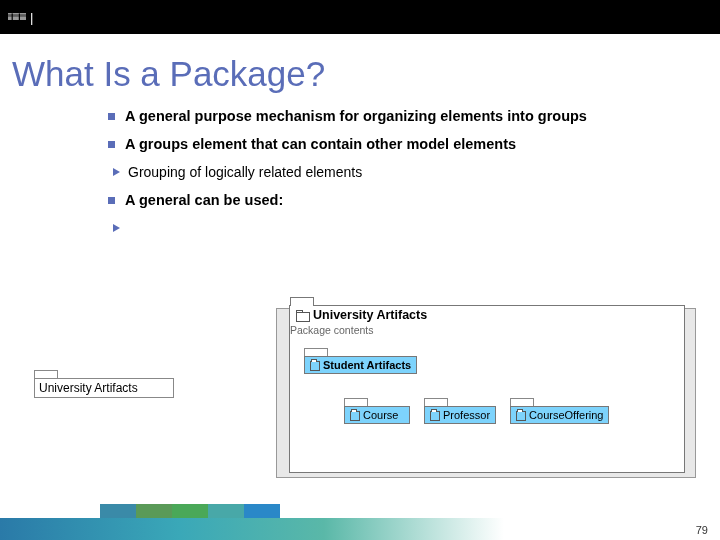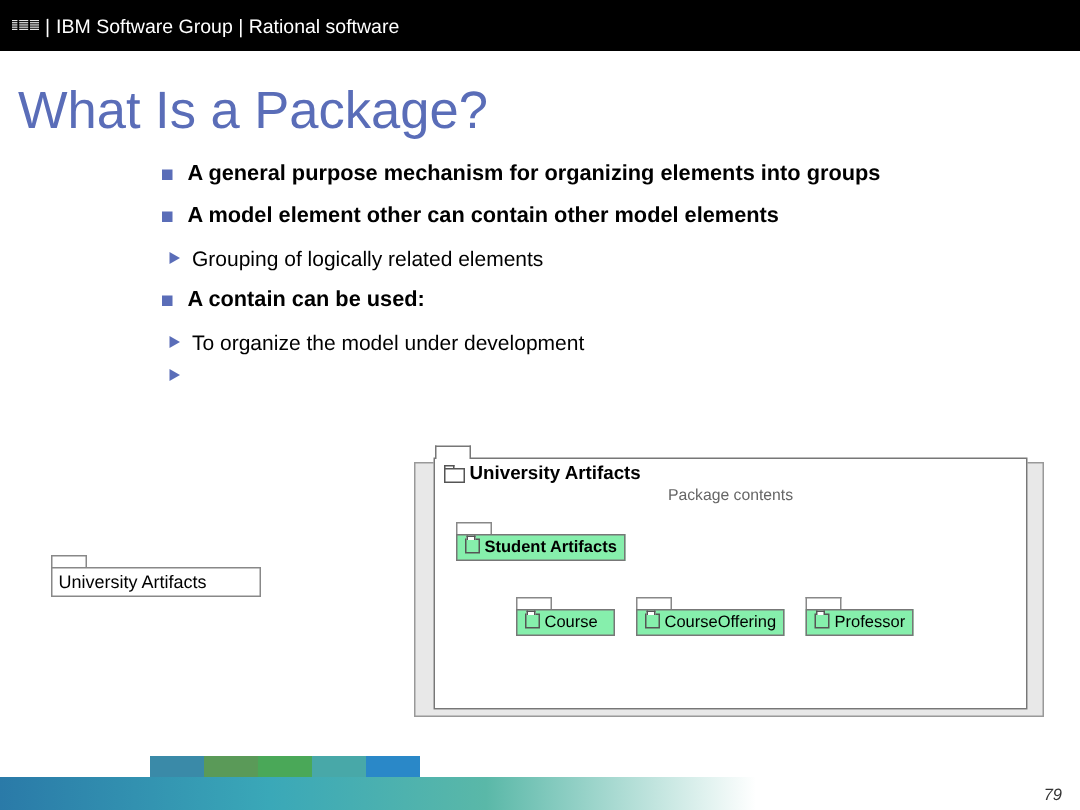--- a/index.html
+++ b/index.html
@@ -21,81 +21,76 @@
   .pkg-simple { position: absolute; left: 34px; top: 62px; }
   .pkg-tab-small { width: 24px; height: 8px; background: #fff; border: 1px solid #888; border-bottom: none; }
   .pkg-body-simple { width: 140px; height: 20px; background: #fff; border: 1px solid #888; font-size: 12px; padding: 2px 4px; }
   .big-panel { position: absolute; left: 276px; top: 0; width: 420px; height: 170px; background: #e8e8e8; border: 1px solid #999; }
   .big-pkg { position: absolute; left: 12px; top: -4px; width: 396px; height: 168px; background: #fff; border: 1px solid #777; }
   .big-pkg-tab { position: absolute; top: -9px; left: 0; width: 24px; height: 9px; background: #fff; border: 1px solid #777; border-bottom: none; }
   .big-pkg-title { font-size: 12.5px; font-weight: bold; padding: 2px 6px; display: flex; align-items: center; }
   .folder-icon { width: 13px; height: 10px; display: inline-block; margin-right: 4px; position: relative; }
   .folder-icon::before { content: ""; position: absolute; top: 0; left: 0; width: 5px; height: 2px; background: #fff; border: 1px solid #555; border-bottom: none; }
   .folder-icon::after { content: ""; position: absolute; top: 2px; left: 0; width: 12px; height: 8px; background: #fff; border: 1px solid #555; }
-  .big-pkg-sub { font-size: 10.5px; color: #666; text-align: center; margin-top: 0; }
+  .big-pkg-sub { font-size: 10.5px; color: #666; margin-top: 0; }
   .inner-row { display: flex; gap: 14px; position: absolute; top: 92px; left: 14px; padding-left: 40px; }
   .inner-pkg { }
-  .inner-pkg-body { background: #86efac; border: 1px solid #777; font-size: 11px; padding: 2px 5px; display: flex; align-items: flex-start; min-width: 66px; }
+  .inner-pkg-body { background: #7dd3fc; border: 1px solid #777; font-size: 11px; padding: 2px 5px; display: flex; align-items: flex-end; min-width: 66px; }
   .student-pkg { position: absolute; top: 42px; left: 14px; }
   .thin-icon { width: 10px; height: 10px; border: 1px solid #555; display: inline-block; margin-right: 3px; position: relative; }
   .thin-icon::before { content: ""; position: absolute; top: -3px; left: 0; width: 4px; height: 2px; border: 1px solid #555; border-bottom: none; background: #fff; }
   .footer { position: absolute; bottom: 0; left: 0; right: 0; height: 30px; }
   .footer-band { position: absolute; bottom: 0; left: 0; right: 0; height: 22px; background: linear-gradient(to right, #2a7aa8 0%, #3aa8b8 25%, #5ab8a8 45%, #ffffff 70%); }
   .footer-strip { position: absolute; bottom: 22px; left: 100px; width: 180px; height: 14px; display: flex; }
   .fs { flex: 1; }
-  .page-num { position: absolute; right: 12px; bottom: 4px; font-size: 11px; color: #333; font-style: italic; }
+  .page-num { position: absolute; right: 12px; bottom: 4px; font-size: 11px; color: #333; }
 </style>
 </head>
 <body>
 
 <div class="header">
   <svg class="ibm-l" viewBox="0 0 60 24">
     <g fill="#fff">
       <rect x="0" y="0" width="60" height="2"></rect>
         <rect x="0" y="4" width="60" height="2"></rect>
       <rect x="0" y="8" width="60" height="2"></rect>
         <rect x="0" y="12" width="60" height="2"></rect>
       <rect x="0" y="16" width="60" height="2"></rect>
         <rect x="0" y="20" width="60" height="2"></rect>
     </g>
     <g fill="#000">
       <rect x="12" y="0" width="4" height="24"></rect>
         <rect x="36" y="0" width="4" height="24"></rect>
     </g>
   </svg>
   <span class="divider">|</span>
-  <span class="header-text">IBM Software Group | Rational software</span>
 </div>
 
 <h1 class="slide-title">What Is a Package?</h1>
 
 <div class="content">
   <div class="bullet-l1">
     <span class="sq"></span>
     <span class="l1-text">A general purpose mechanism for organizing elements into groups</span>
   </div>
   <div class="bullet-l1">
     <span class="sq"></span>
-    <span class="l1-text">A model element other can contain other model elements</span>
+    <span class="l1-text">A groups element that can contain other model elements</span>
   </div>
   <div class="sublist">
     <div class="bullet-l2">
       <span class="tri"></span>
       <span class="l2-text">Grouping of logically related elements</span>
     </div>
   </div>
   <div class="bullet-l1">
     <span class="sq"></span>
-    <span class="l1-text">A contain can be used:</span>
+    <span class="l1-text">A general can be used:</span>
   </div>
   <div class="sublist">
-    <div class="bullet-l2">
-      <span class="tri"></span>
-      <span class="l2-text">To organize the model under development</span>
-    </div>
     <div class="bullet-l2">
       <span class="tri"></span>
     </div>
   </div>
 </div>
 
 <div class="diagram-area">
   <div class="pkg-simple">
     <div class="pkg-tab-small"></div>
     <div class="pkg-body-simple">University Artifacts</div>
@@ -123,28 +118,28 @@
           <div class="pkg-tab-small"></div>
           <div class="inner-pkg-body">
             <span class="thin-icon"></span>
             <span>Course</span>
           </div>
         </div>
         <div class="inner-pkg">
           <div class="pkg-tab-small"></div>
           <div class="inner-pkg-body">
             <span class="thin-icon"></span>
-            <span>CourseOffering</span>
+            <span>Professor</span>
           </div>
         </div>
         <div class="inner-pkg">
           <div class="pkg-tab-small"></div>
           <div class="inner-pkg-body">
             <span class="thin-icon"></span>
-            <span>Professor</span>
+            <span>CourseOffering</span>
           </div>
         </div>
       </div>
     </div>
   </div>
 </div>
 
 <div class="footer">
   <div class="footer-strip">
     <div class="fs" style="background:#3a8aa8"></div>

